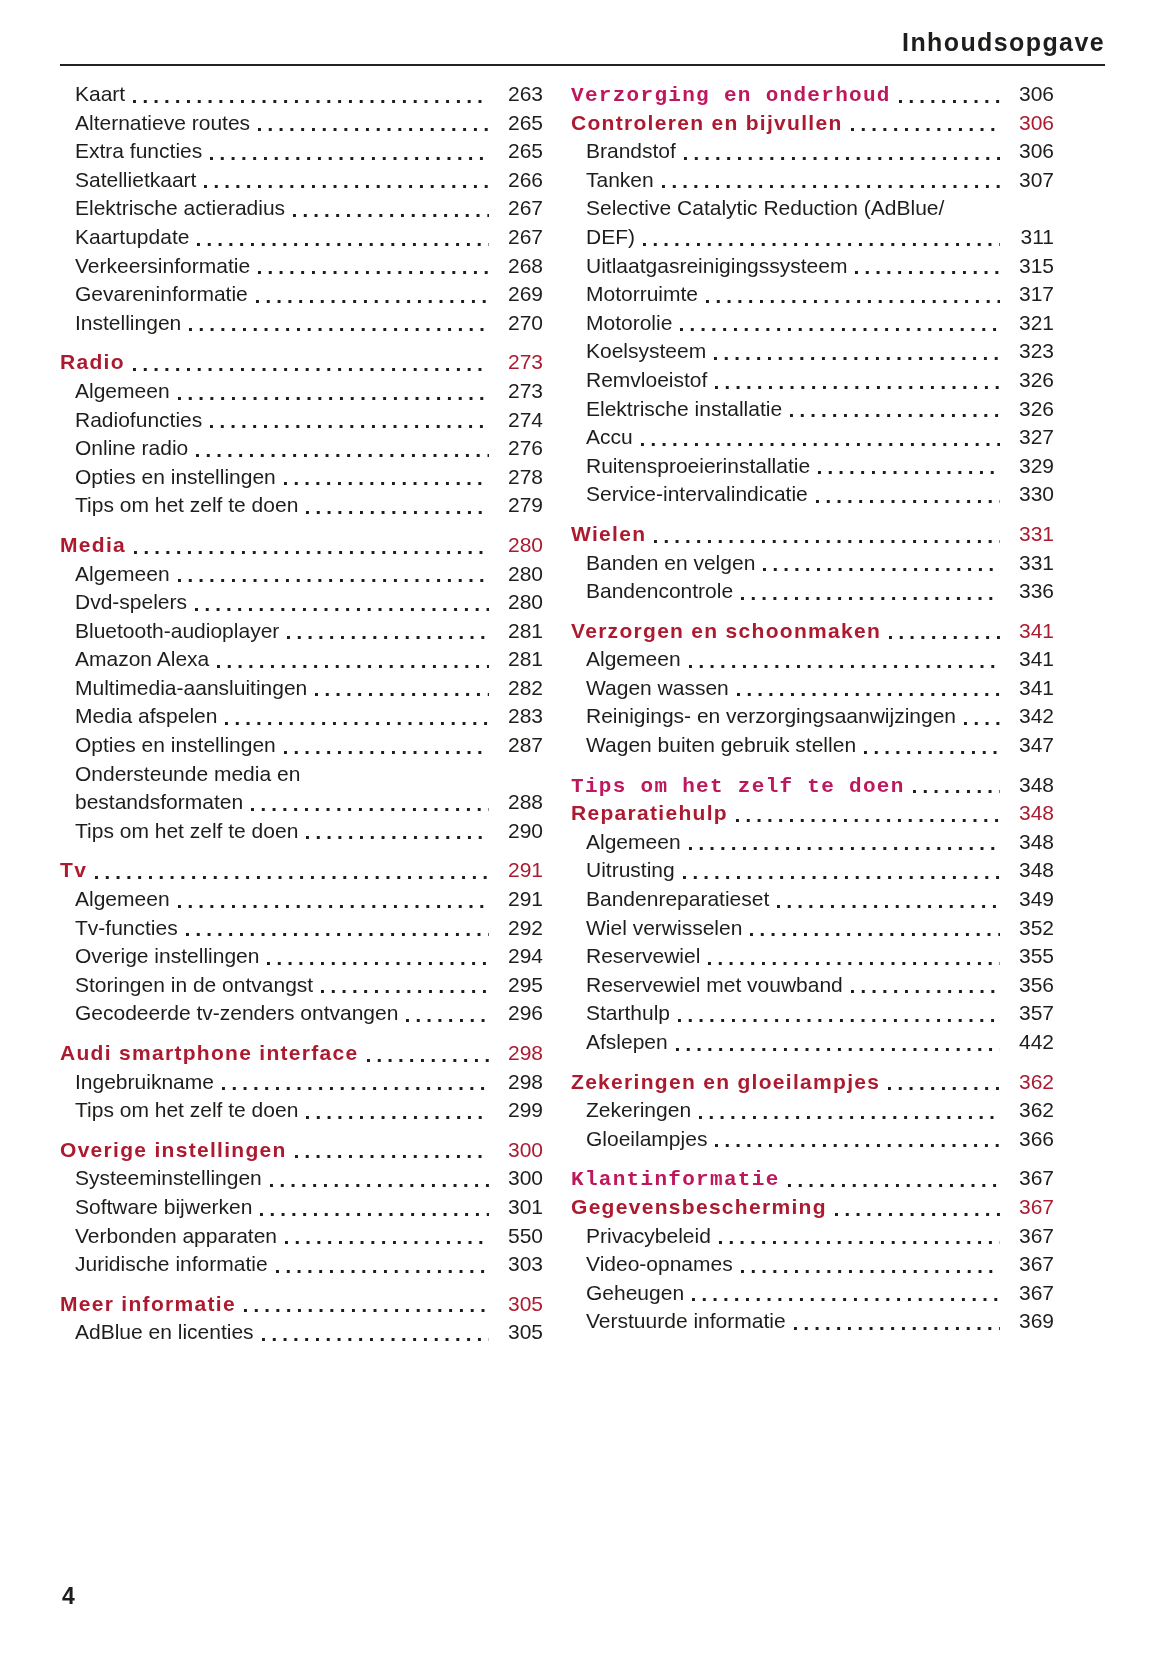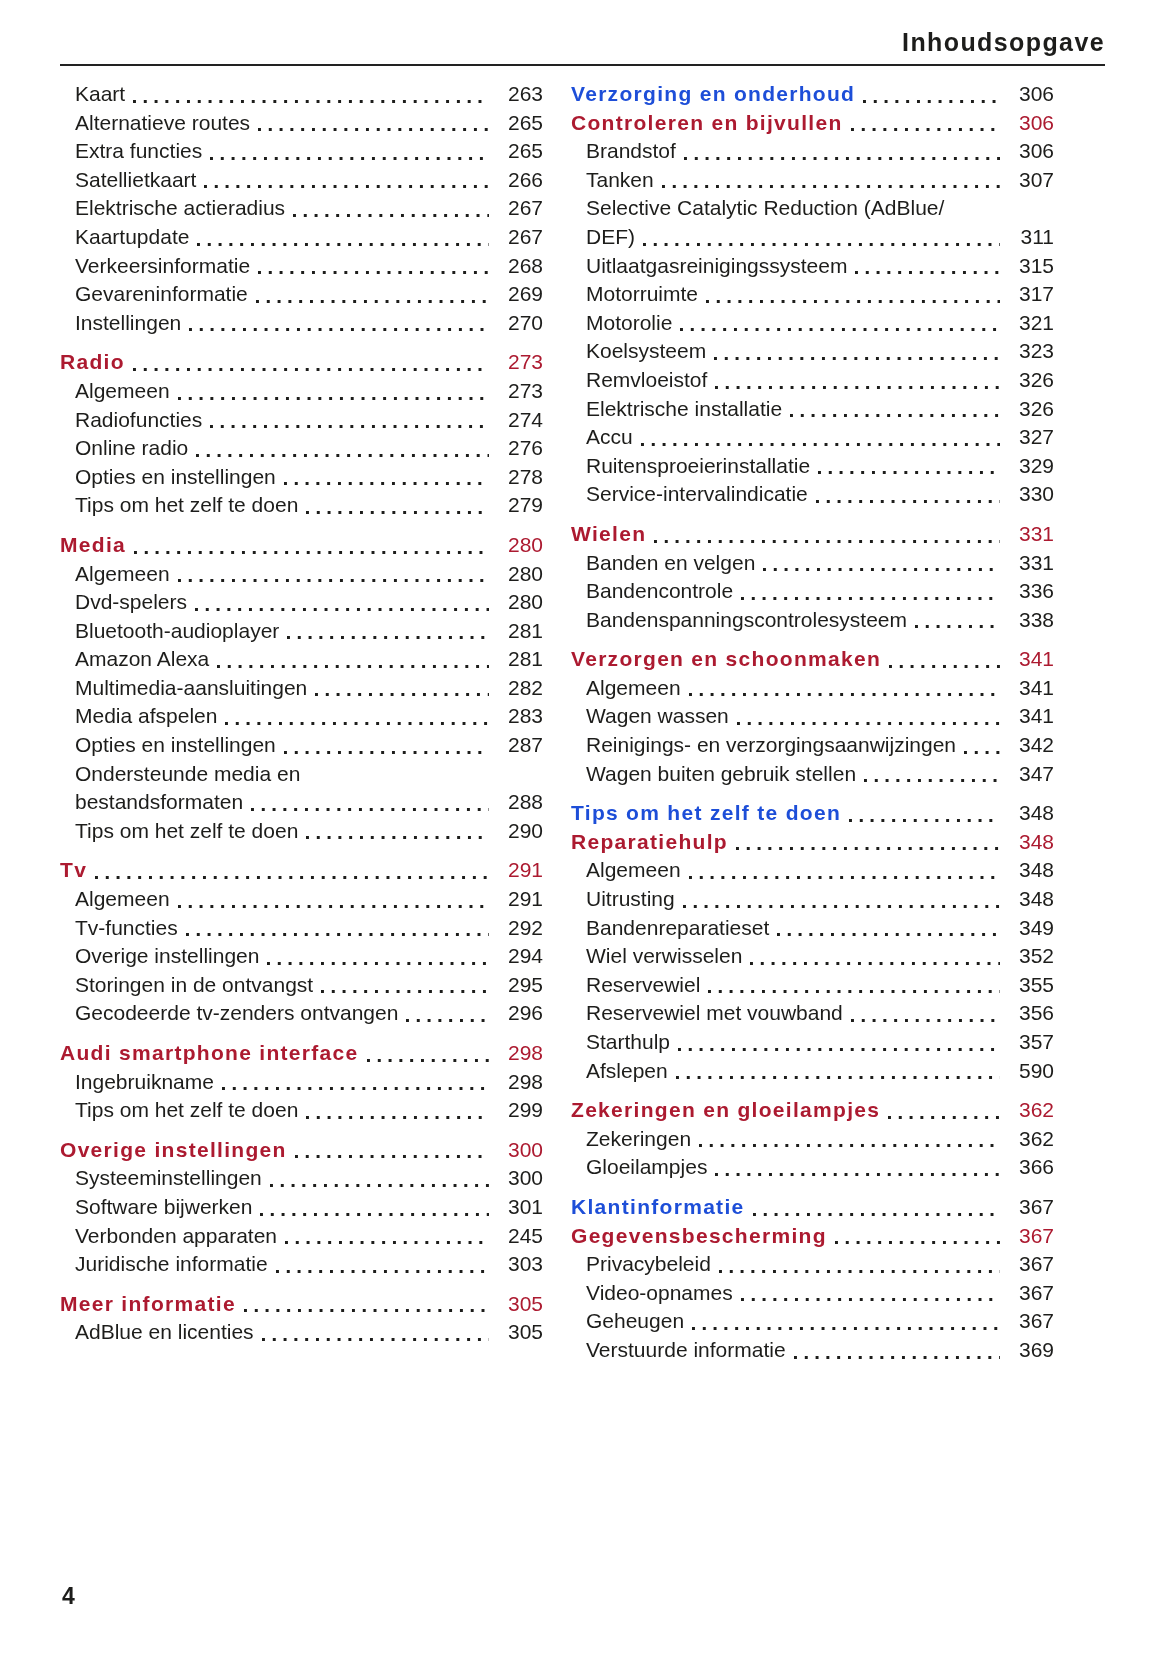--- a/index.html
+++ b/index.html
@@ -40,21 +40,21 @@
     align-self:flex-end;
     margin:0 10px 6px 8px;
     background-image:radial-gradient(circle at 1.5px 1.5px, #1d1d1b 1.45px, transparent 1.9px);
     background-size:10.8px 3px;
     background-repeat:repeat-x;
     background-position:left bottom;
   }
   .num{flex:0 0 44px;text-align:right;}
   .row.chapter .label{font-weight:bold;letter-spacing:1.3px;color:var(--red);}
   .row.chapter .num{color:var(--red);}
-  .row.part .label{font-weight:bold;letter-spacing:1.3px;color:#1d4ed8;}
+  .row.part .label{font-weight:bold;letter-spacing:1.3px;color:#be185d;font-family:Liberation Mono, monospace;}
   .page-number{
     position:absolute;left:62px;top:1583px;
     font-size:23px;font-weight:bold;color:#1d1d1b;
   }
 </style>
 </head>
 <body style="--red: #ac1a30; color: rgb(29, 29, 27);">
 
 <div class="page-header">
   <div class="page-title">Inhoudsopgave</div>
@@ -258,21 +258,21 @@
           <span class="num">300</span>
         </div>
         <div class="row sub">
           <span class="label">Software bijwerken</span>
           <span class="leader"></span>
           <span class="num">301</span>
         </div>
         <div class="row sub">
           <span class="label">Verbonden apparaten</span>
           <span class="leader"></span>
-          <span class="num">245</span>
+          <span class="num">550</span>
         </div>
         <div class="row sub">
           <span class="label">Juridische informatie</span>
           <span class="leader"></span>
           <span class="num">303</span>
         </div>
       </div>
       <div class="group">
         <div class="row chapter">
           <span class="label">Meer informatie</span>
@@ -371,25 +371,20 @@
         <div class="row sub">
           <span class="label">Banden en velgen</span>
           <span class="leader"></span>
           <span class="num">331</span>
         </div>
         <div class="row sub">
           <span class="label">Bandencontrole</span>
           <span class="leader"></span>
           <span class="num">336</span>
         </div>
-        <div class="row sub">
-          <span class="label">Bandenspanningscontrolesysteem</span>
-          <span class="leader"></span>
-          <span class="num">338</span>
-        </div>
       </div>
       <div class="group">
         <div class="row chapter">
           <span class="label">Verzorgen en schoonmaken</span>
           <span class="leader"></span>
           <span class="num">341</span>
         </div>
         <div class="row sub">
           <span class="label">Algemeen</span>
           <span class="leader"></span>
@@ -453,21 +448,21 @@
           <span class="num">356</span>
         </div>
         <div class="row sub">
           <span class="label">Starthulp</span>
           <span class="leader"></span>
           <span class="num">357</span>
         </div>
         <div class="row sub">
           <span class="label">Afslepen</span>
           <span class="leader"></span>
-          <span class="num">590</span>
+          <span class="num">442</span>
         </div>
       </div>
       <div class="group">
         <div class="row chapter">
           <span class="label">Zekeringen en gloeilampjes</span>
           <span class="leader"></span>
           <span class="num">362</span>
         </div>
         <div class="row sub">
           <span class="label">Zekeringen</span>

